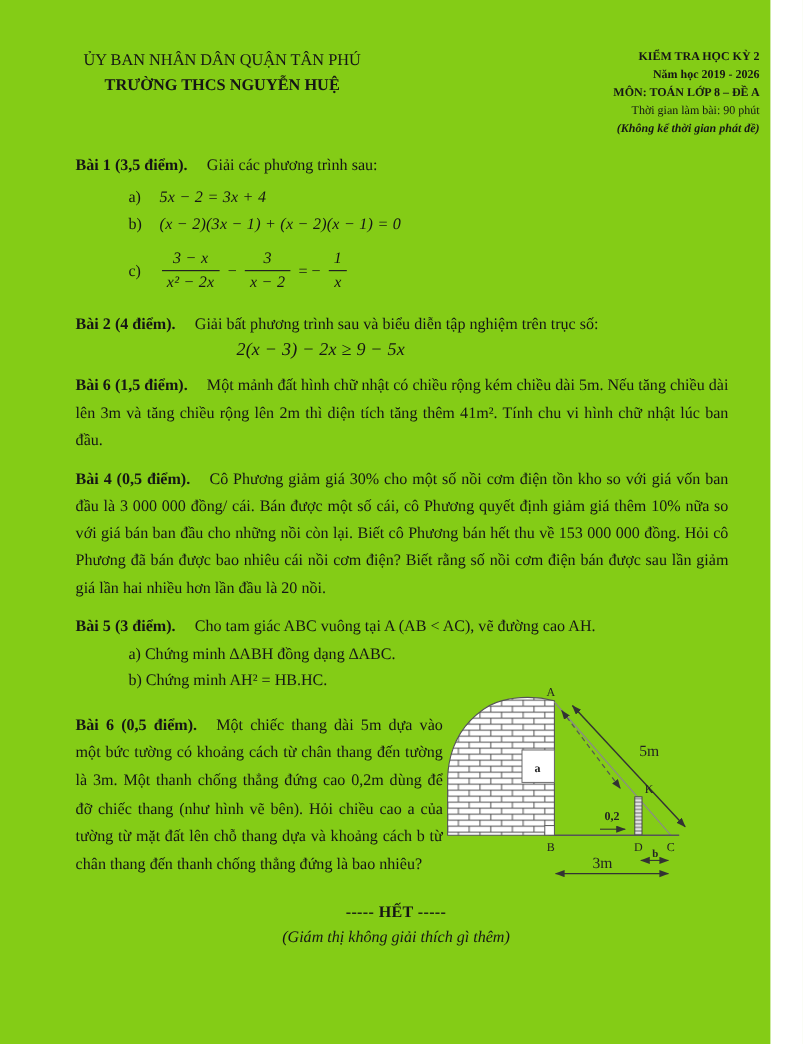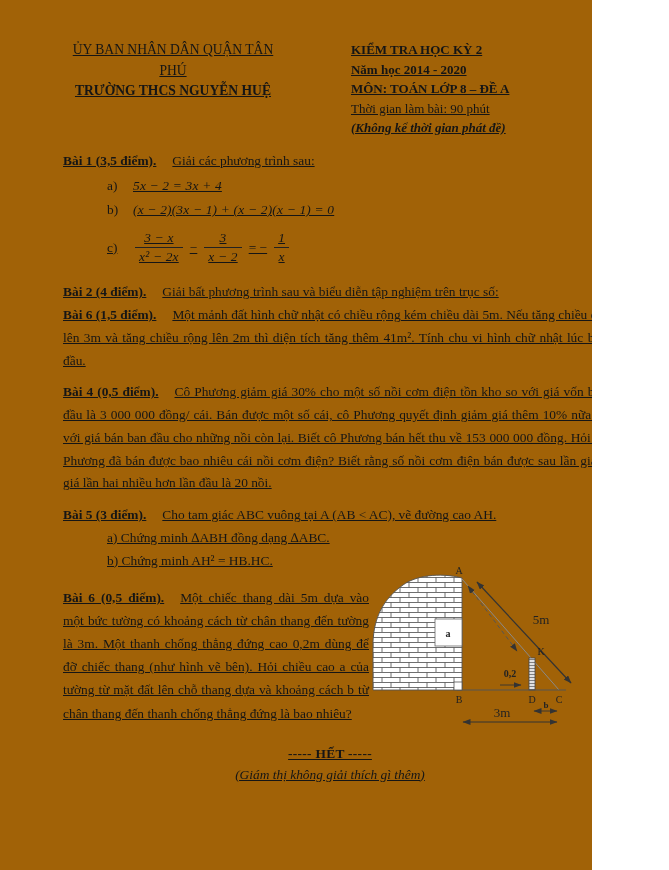--- a/index.html
+++ b/index.html
@@ -1,30 +1,29 @@
 <!DOCTYPE html>
 <html><head>
 <meta charset="utf-8">
 <style>
   html,body { margin:0; padding:0; background:#ffffff; }
   .page {
     position:relative;
-    width:592px; height:870px;
-    background:#a16207;
+    width:642px; height:870px;
+    background:#84cc16;
     box-sizing:border-box;
     padding:40px 9px 0 63px;
     font-family:"Liberation Serif", serif;
     font-size:13.4px;
     color:#151515;
     overflow:hidden;
-    text-decoration:underline;
   }
   .header { display:flex; margin-bottom:12px; }
   .header-left  { width:256px; text-align:center; line-height:1.52; font-size:13.6px; }
-  .header-right { width:270px; margin-left:68px; text-align:left; line-height:1.5; font-size:13px; }
+  .header-right { width:270px; margin-left:68px; text-align:right; line-height:1.5; font-size:10px; }
   .bold { font-weight:bold; }
   .bi   { font-weight:bold; font-style:italic; }
 
   .section { width:544px; }
   .para { margin:0 0 5px 0; line-height:1.7; text-align:justify; }
   .para-tight { margin:0; line-height:1.7; }
   .plabel { font-weight:bold; margin-right:16px; }
 
   .eq-list { padding-left:44px; margin:3px 0 15px; }
   .eq-row  { line-height:1.62; margin-bottom:2px; }
@@ -56,21 +55,21 @@
 
 <div class="page">
 
   <div class="header">
     <div class="header-left">
       <div>ỦY BAN NHÂN DÂN QUẬN TÂN PHÚ</div>
       <div class="bold">TRƯỜNG THCS NGUYỄN HUỆ</div>
     </div>
     <div class="header-right">
       <div class="bold">KIỂM TRA HỌC KỲ 2</div>
-      <div class="bold">Năm học 2014 - 2020</div>
+      <div class="bold">Năm học 2019 - 2026</div>
       <div class="bold">MÔN: TOÁN LỚP 8 – ĐỀ A</div>
       <div>Thời gian làm bài: 90 phút</div>
       <div class="bi">(Không kể thời gian phát đề)</div>
     </div>
   </div>
 
   <div class="section">
     <p class="para-tight"><span class="plabel">Bài 1 (3,5 điểm).</span><span>Giải các phương trình sau:</span></p>
     <div class="eq-list">
       <div class="eq-row">
@@ -94,20 +93,21 @@
         <span class="math frac">
           <span class="num">1</span>
           <span class="den">x</span>
         </span>
       </div>
     </div>
   </div>
 
   <div class="section">
     <p class="para-tight"><span class="plabel">Bài 2 (4 điểm).</span><span>Giải bất phương trình sau và biểu diễn tập nghiệm trên trục số:</span></p>
+    <div class="centered-eq math">2(x − 3) − 2x ≥ 9 − 5x</div>
   </div>
 
   <div class="section">
     <p class="para"><span class="plabel">Bài 6 (1,5 điểm).</span><span>Một mảnh đất hình chữ nhật có chiều rộng kém chiều dài 5m. Nếu tăng chiều dài lên 3m và tăng chiều rộng lên 2m thì diện tích tăng thêm 41m². Tính chu vi hình chữ nhật lúc ban đầu.</span></p>
   </div>
 
   <div class="section sec-gap">
     <p class="para"><span class="plabel">Bài 4 (0,5 điểm).</span><span>Cô Phương giảm giá 30% cho một số nồi cơm điện tồn kho so với giá vốn ban đầu là 3 000 000 đồng/ cái. Bán được một số cái, cô Phương quyết định giảm giá thêm 10%  nữa so với giá bán ban đầu cho những nồi còn lại. Biết cô Phương bán hết thu về 153 000 000 đồng. Hỏi cô Phương đã bán được bao nhiêu cái nồi cơm điện? Biết rằng số nồi cơm điện bán được sau lần giảm giá lần hai nhiều hơn lần đầu là 20 nồi.</span></p>
   </div>
 

